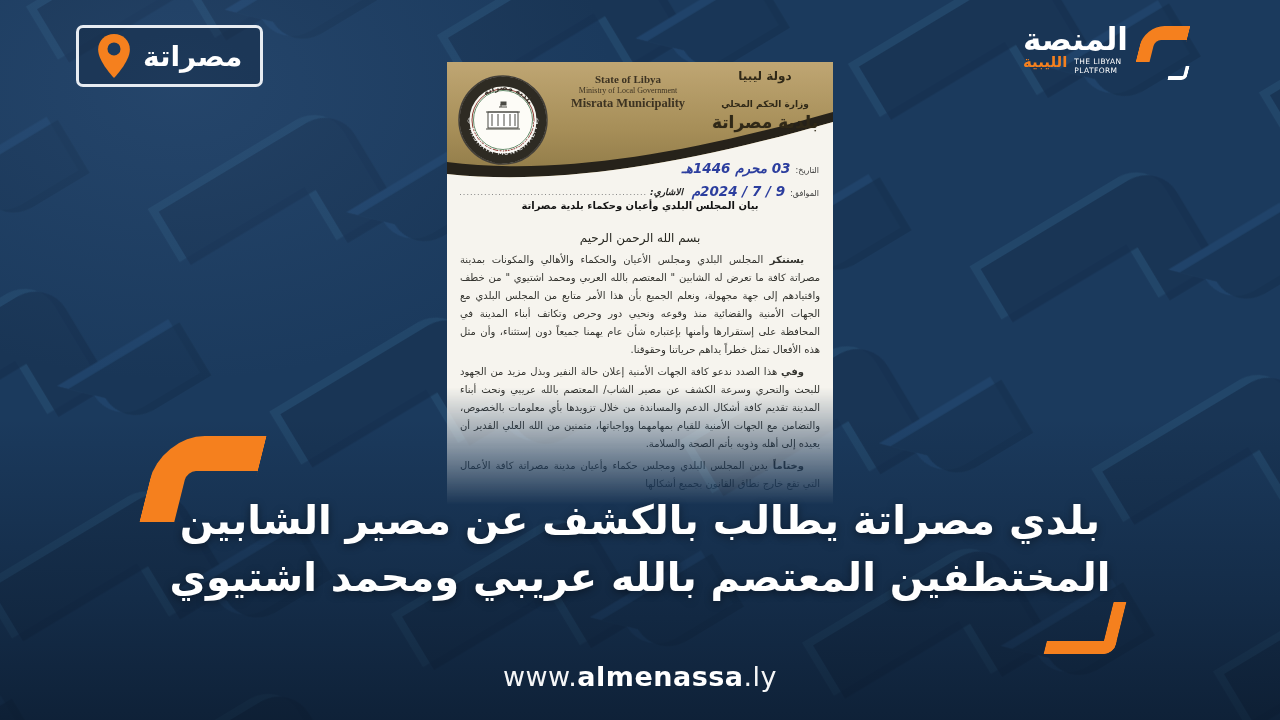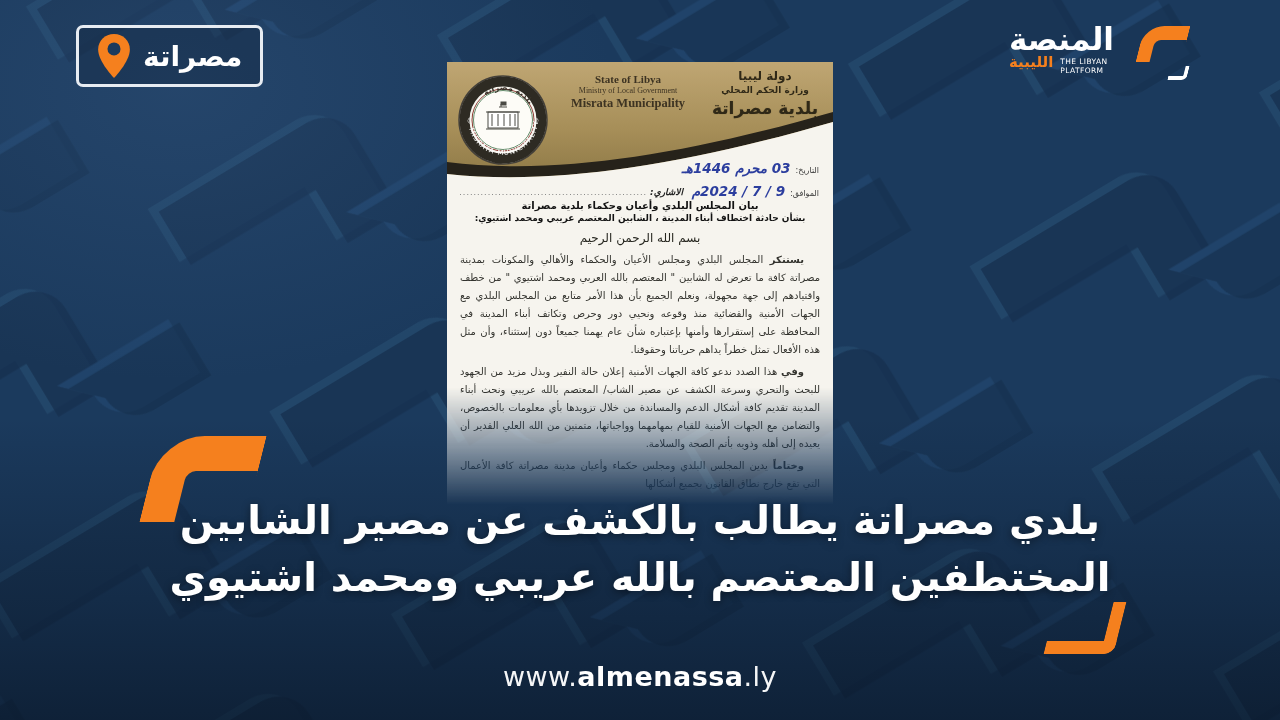--- a/index.html
+++ b/index.html
@@ -13,21 +13,21 @@
       radial-gradient(620px 420px at 14% 12%, rgba(62,98,142,.28), rgba(62,98,142,0) 70%),
       linear-gradient(180deg, rgba(8,20,36,0) 58%, rgba(8,20,36,.38) 84%, rgba(7,18,33,.62) 100%);}
 
   
   .loc-badge{position:absolute;left:76px;top:25px;height:56px;z-index:5;
     display:flex;align-items:center;gap:12px;padding:0 18px;
     border:3px solid #e7ecf2;border-radius:7px;background:rgba(16,35,58,.35);}
   .loc-badge .label{color:#fff;font-size:28px;font-weight:bold;direction:rtl;}
 
   
-  .brand{position:absolute;top:24px;right:90px;z-index:5;display:flex;gap:24px;align-items:flex-start;}
+  .brand{position:absolute;top:24px;right:90px;z-index:5;display:flex;gap:10px;align-items:flex-start;}
   .brand-text{text-align:right;line-height:1;}
   .brand-name{color:#fff;font-size:31px;font-weight:bold;letter-spacing:-1px;}
   .brand-subrow{display:flex;flex-direction:row;justify-content:flex-start;gap:7px;margin-top:0;align-items:flex-start;}
   .brand-sub-ar{color:#f5801e;font-size:15px;font-weight:bold;}
   .brand-sub-en{color:#fff;font-size:7.5px;line-height:1.25;text-align:left;letter-spacing:.4px;padding-top:2px;white-space:pre-line;}
   .brand-icon{position:relative;width:52px;height:58px;}
   .bracket-tl{border-style:solid;border-color:#f5801e;border-width:0;
     border-top-width:14px;border-left-width:14px;border-top-left-radius:20px;
     width:46px;height:36px;transform:skewX(-14deg);box-sizing:border-box;}
   .brand-icon .bracket-tl{position:absolute;left:2px;top:2px;}
@@ -53,21 +53,21 @@
   .doc-header-svg{position:absolute;left:0;top:0;}
   .doc-seal{position:absolute;left:10px;top:12px;z-index:2;}
   .hdr-en{position:absolute;left:104px;top:11px;width:154px;text-align:center;z-index:2;
     color:#3d3322;font-family:Liberation Serif, serif;}
   .hdr-en .l1{font-size:11px;font-weight:bold;}
   .hdr-en .l2{font-size:8px;margin-top:1px;}
   .hdr-en .l3{font-size:12.5px;font-weight:bold;margin-top:1px;}
   .hdr-ar{position:absolute;right:8px;top:7px;width:120px;text-align:center;z-index:2;
     color:#2f2817;direction:rtl;}
   .hdr-ar .l1{font-size:12px;font-weight:bold;}
-  .hdr-ar .l2{font-size:9px;font-weight:bold;margin-top:2px;}
+  .hdr-ar .l2{font-size:9px;font-weight:bold;margin-top:16px;}
   .hdr-ar .l3{font-size:17px;font-weight:bold;margin-top:3px;text-shadow:0 0 1px rgba(47,40,23,.4);}
 
   .doc-date{position:absolute;right:14px;top:94px;direction:rtl;text-align:right;z-index:2;}
   .doc-date .row{white-space:nowrap;line-height:1.45;}
   .doc-date .lbl{font-size:8px;color:#3a3a3a;}
   .doc-date .val{font-size:13.5px;font-weight:bold;font-style:italic;color:#2c3e9e;letter-spacing:1px;}
 
   .doc-ref{position:absolute;left:13px;right:150px;top:125px;direction:rtl;display:flex;gap:3px;align-items:baseline;}
   .doc-ref .lbl{font-size:9px;color:#222;font-weight:bold;white-space:nowrap;font-style:italic;}
   .doc-ref .dots{flex:1;overflow:hidden;font-size:8px;color:#777;letter-spacing:1px;white-space:nowrap;}
@@ -204,21 +204,20 @@
         <span class="val">9 / 7 / 2024م</span>
       </div>
     </div>
 
     <div class="doc-ref">
       <span class="lbl">الاشاري:</span>
       <span class="dots">........................................................</span>
     </div>
 
     <div class="doc-title1">بيان المجلس البلدي وأعيان وحكماء بلدية مصراتة</div>
-    <div class="doc-title2">بشأن حادثة اختطاف أبناء المدينة ، الشابين المعتصم عريبي ومحمد اشتيوي:</div>
     <div class="doc-basmala">بسم الله الرحمن الرحيم</div>
 
     <div class="doc-body">
       <p><span class="lead">يستنكر</span><span> المجلس البلدي ومجلس الأعيان والحكماء والأهالي والمكونات بمدينة مصراتة كافة ما تعرض له الشابين " المعتصم بالله العربي ومحمد اشتيوي " من خطف واقتيادهم إلى جهة مجهولة، ونعلم الجميع بأن هذا الأمر متابع من المجلس البلدي مع الجهات الأمنية والقضائية منذ وقوعه ونحيي دور وحرص وتكاتف أبناء المدينة في المحافظة على إستقرارها وأمنها بإعتباره شأن عام يهمنا جميعاً دون إستثناء، وأن مثل هذه الأفعال تمثل خطراً يداهم حرياتنا وحقوقنا.</span></p>
       <p><span class="lead">وفي</span><span> هذا الصدد ندعو كافة الجهات الأمنية إعلان حالة النفير وبذل مزيد من الجهود للبحث والتحري وسرعة الكشف عن مصير الشاب/ المعتصم بالله عريبي ونحث أبناء المدينة تقديم كافة أشكال الدعم والمساندة من خلال تزويدها بأي معلومات بالخصوص، والتضامن مع الجهات الأمنية للقيام بمهامهما وواجباتها، متمنين من الله العلي القدير أن يعيده إلى أهله وذويه بأتم الصحة والسلامة.</span></p>
       <p><span class="lead">وختاماً</span><span> يدين المجلس البلدي ومجلس حكماء وأعيان مدينة مصراتة كافة الأعمال التي تقع خارج نطاق القانون بجميع أشكالها</span></p>
     </div>
   </div>
 
   <div class="deco-bracket-big"></div>

